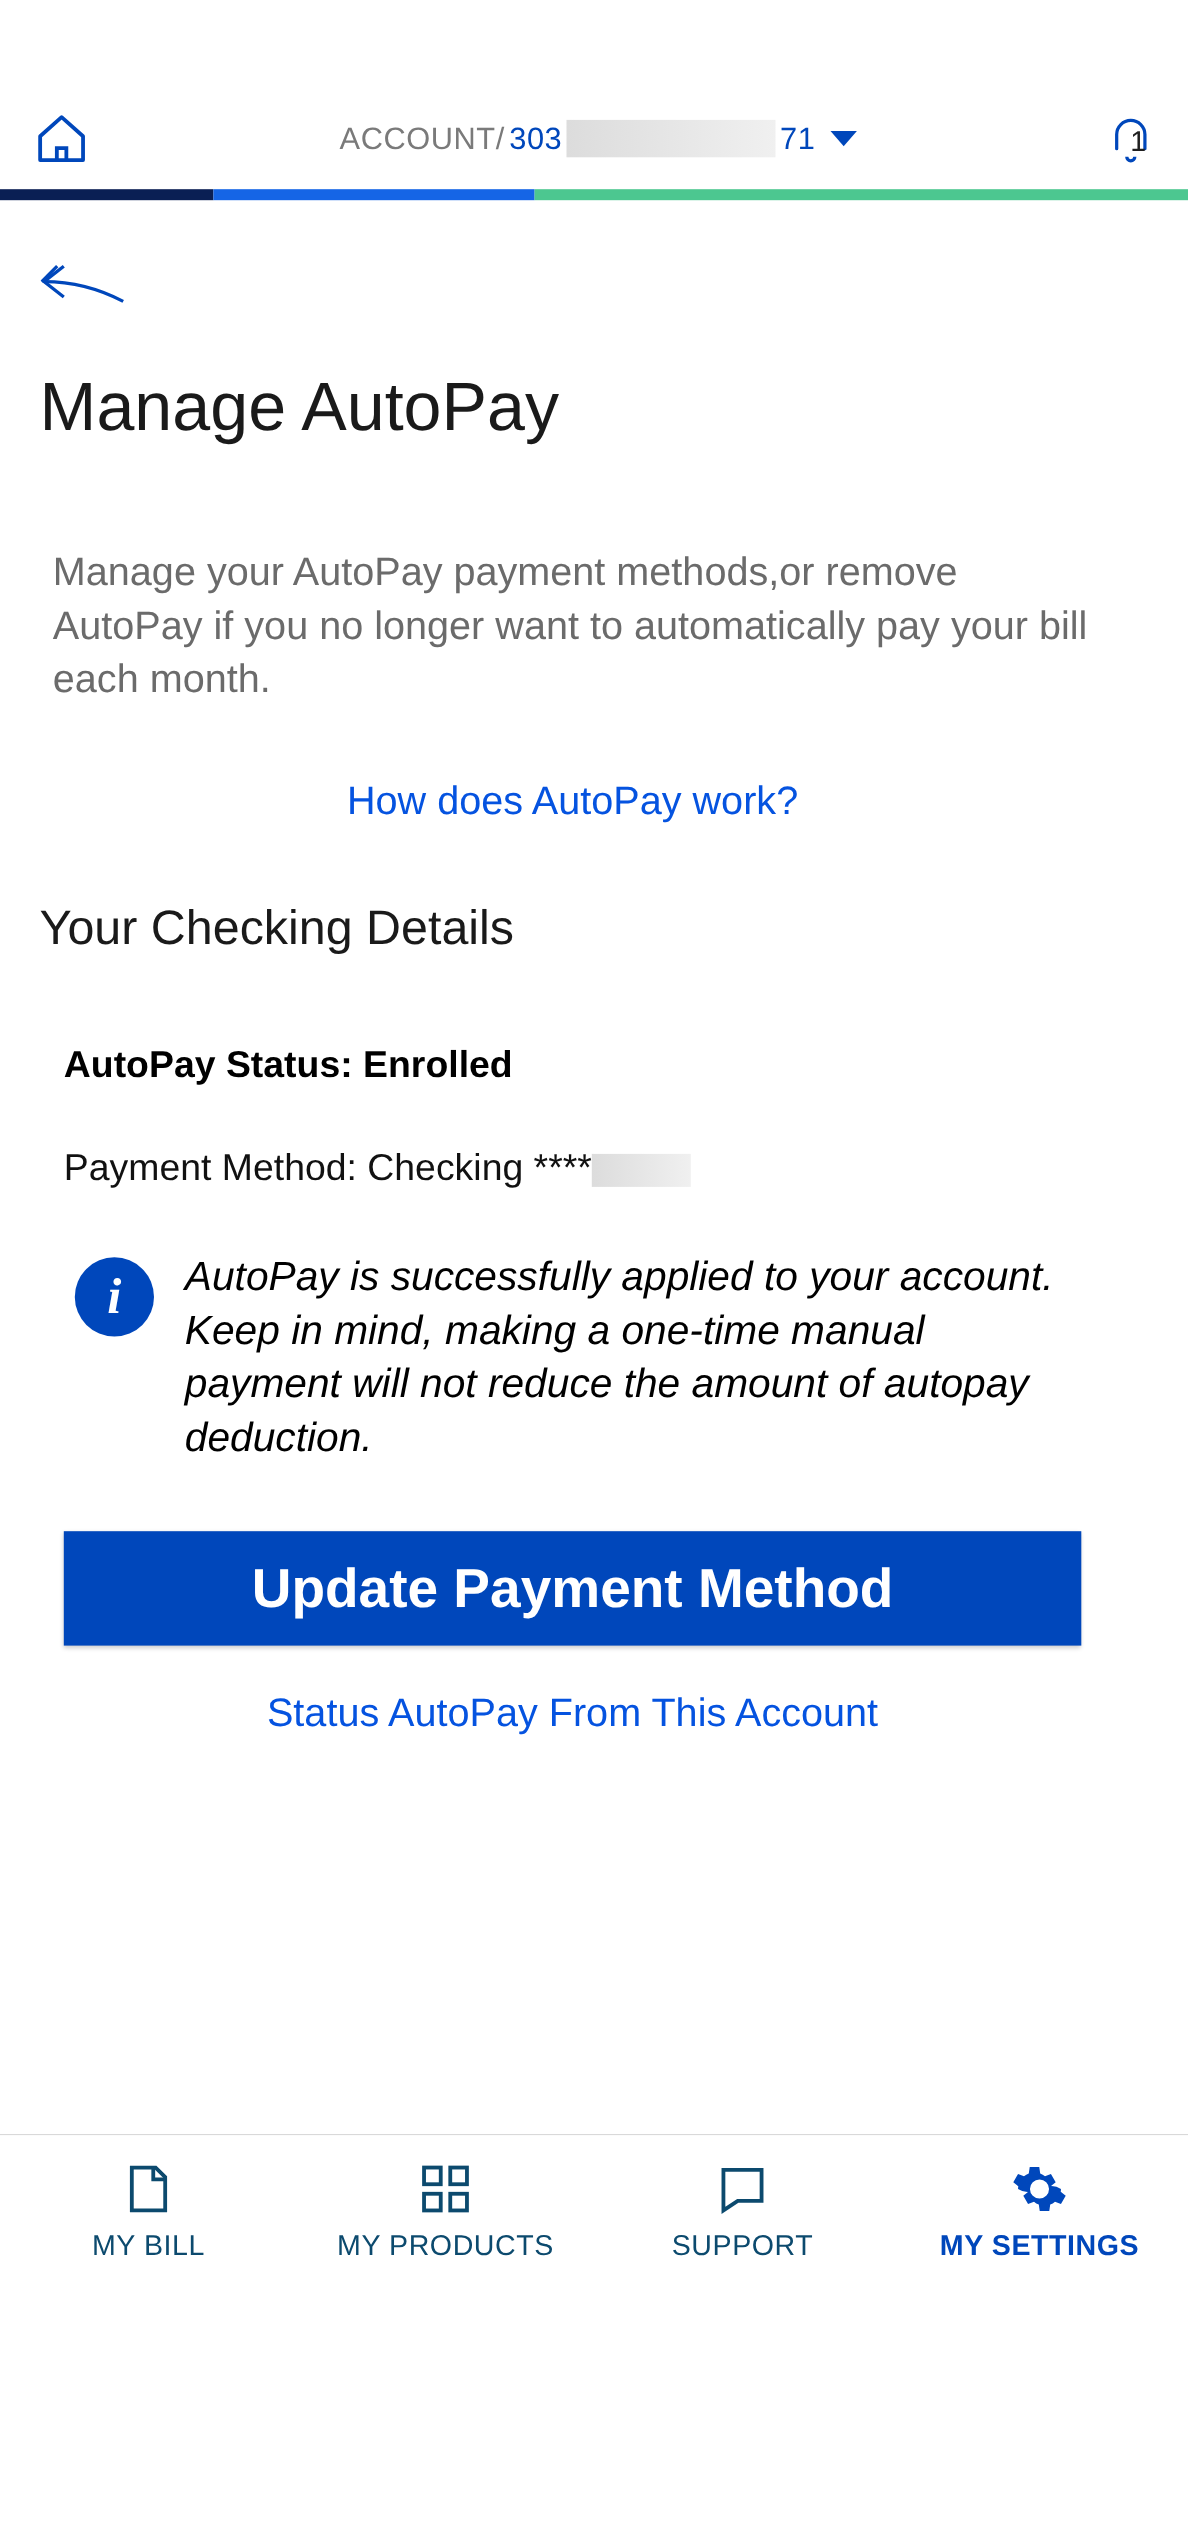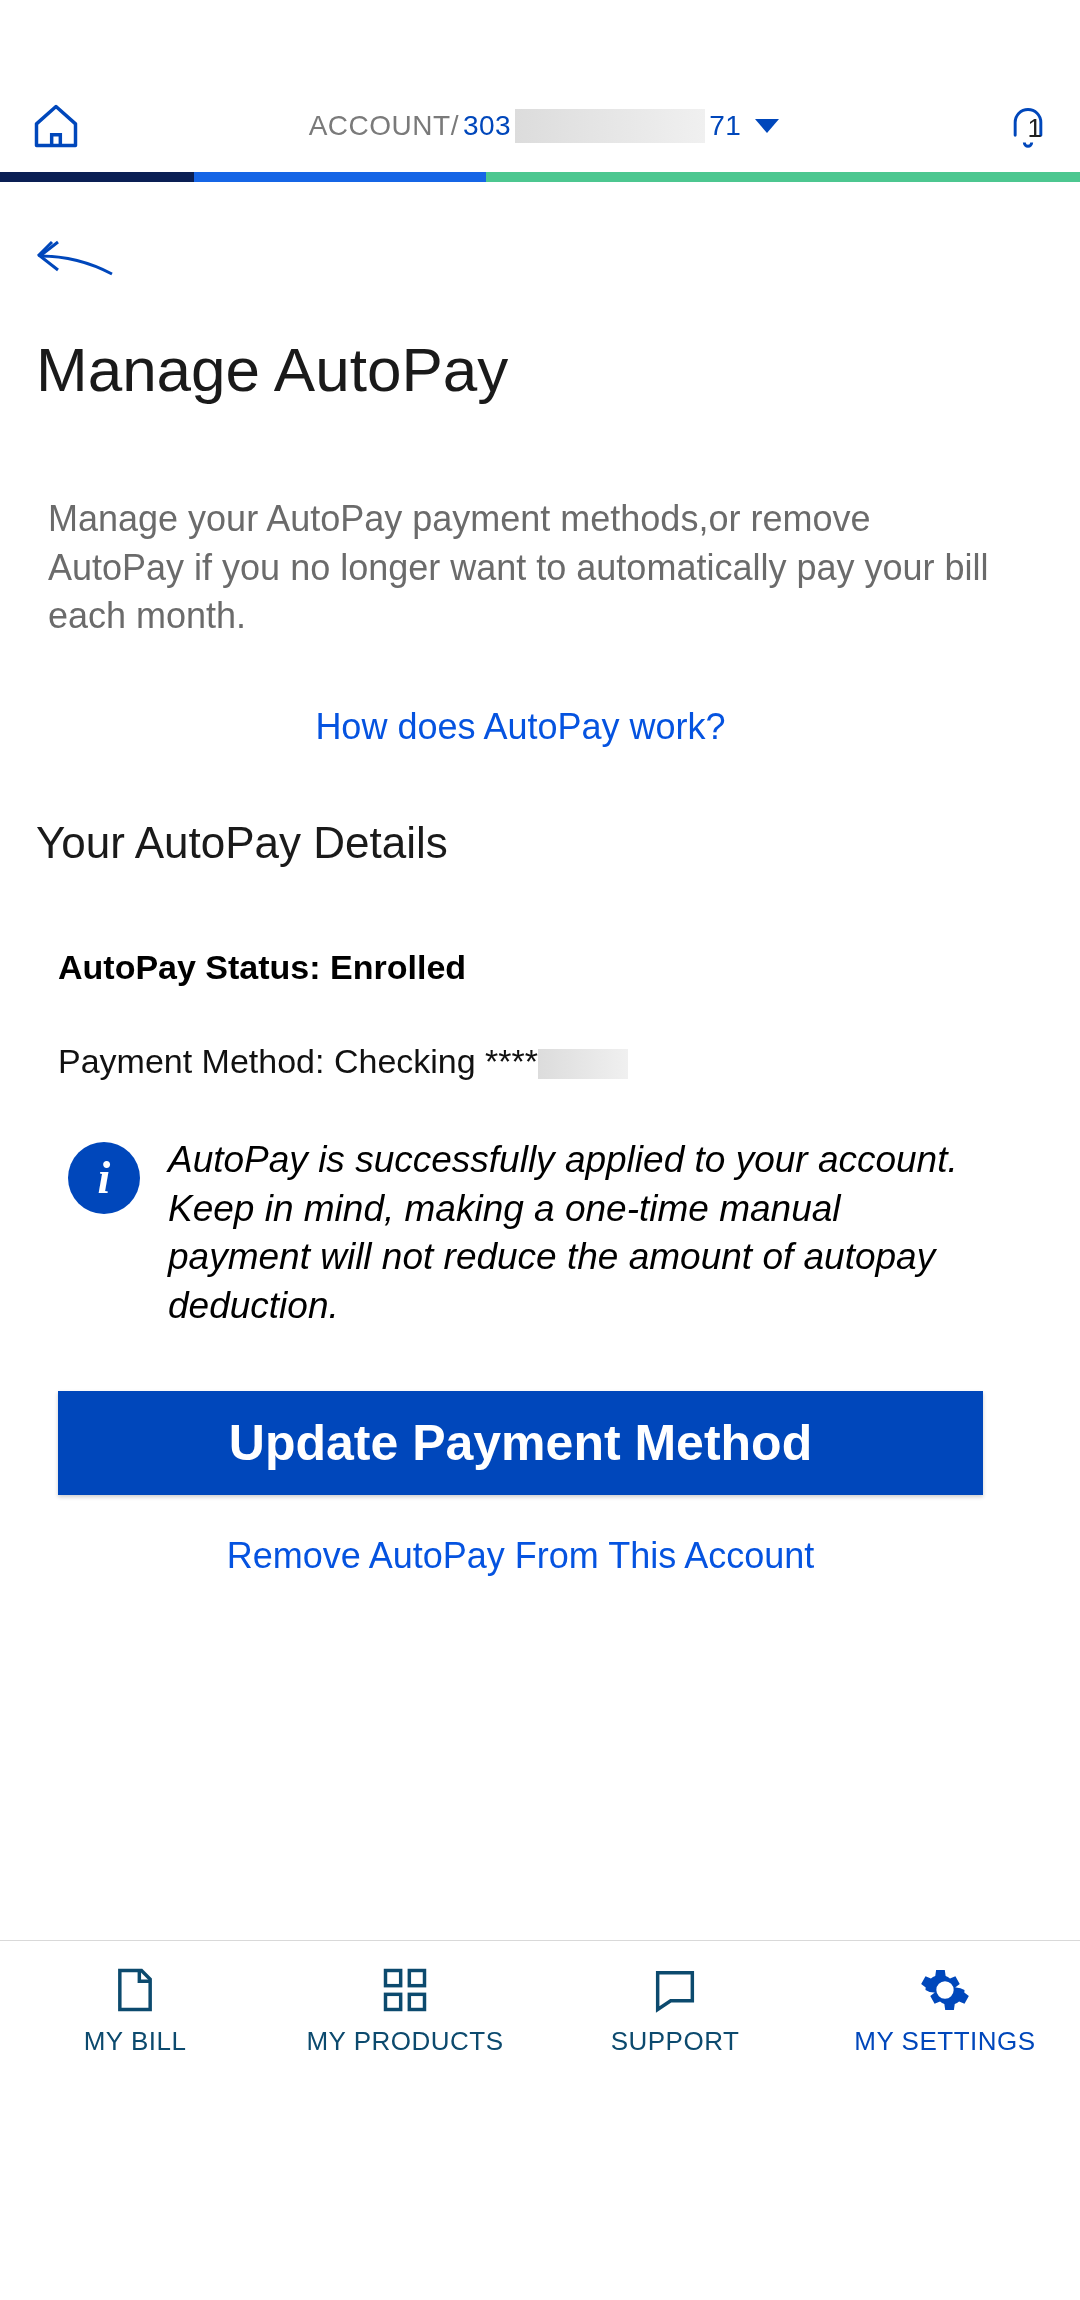--- a/index.html
+++ b/index.html
@@ -182,21 +182,21 @@
       flex: 1;
       display: flex;
       flex-direction: column;
       align-items: center;
       justify-content: center;
       gap: 10px;
       color: #0c4a6e;
       font-size: 26px;
       letter-spacing: 0.5px;
     }
-    .nav-item.active { color: #0047BB; }
+    .nav-item.active { color: #0047BB; font-weight: bold; }
     .nav-item svg { width: 52px; height: 52px; }
   </style>
 </head>
 <body>
 
 <div class="topbar">
   <div class="home-icon">
     <svg viewBox="0 0 24 24" fill="none" stroke="currentColor" stroke-width="1.6">
       <path d="M3 11 L12 3 L21 11 V21 H3 Z" stroke-linejoin="round"></path>
       <path d="M10 21 V16 h4 v5"></path>
@@ -232,38 +232,38 @@
       <path d="M4 20 Q 42 20 76 38"></path>
     </svg>
   </div>
 
   <h1 class="page-title">Manage AutoPay</h1>
 
   <p class="intro">Manage your AutoPay payment methods,or remove AutoPay if you no longer want to automatically pay your bill each month.</p>
 
   <a class="how-link">How does AutoPay work?</a>
 
-  <h2 class="section-title">Your AutoPay Details</h2>
+  <h2 class="section-title">Your Checking Details</h2>
 
   <div class="details-block">
     <p class="status-line">
       <span>AutoPay Status: </span><span>Enrolled</span>
     </p>
     <p class="method-line">
       <span>Payment Method: </span><span>Checking ****</span><span class="redacted"></span>
     </p>
 
     <div class="info-row">
       <div class="info-icon">i</div>
       <div class="info-text">AutoPay is successfully applied to your account. Keep in mind, making a one-time manual payment will not reduce the amount of autopay deduction.</div>
     </div>
 
     <button class="primary-btn">Update Payment Method</button>
 
-    <a class="remove-link">Remove AutoPay From This Account</a>
+    <a class="remove-link">Status AutoPay From This Account</a>
   </div>
 </div>
 
 <div class="bottom-nav">
   <div class="nav-item">
     <svg viewBox="0 0 24 24" fill="none" stroke="currentColor" stroke-width="1.6">
         <path d="M5 3 h10 l4 4 v14 H5 Z"></path>
         <path d="M14 3 v5 h5"></path>
       </svg>
     <span>MY BILL</span>

